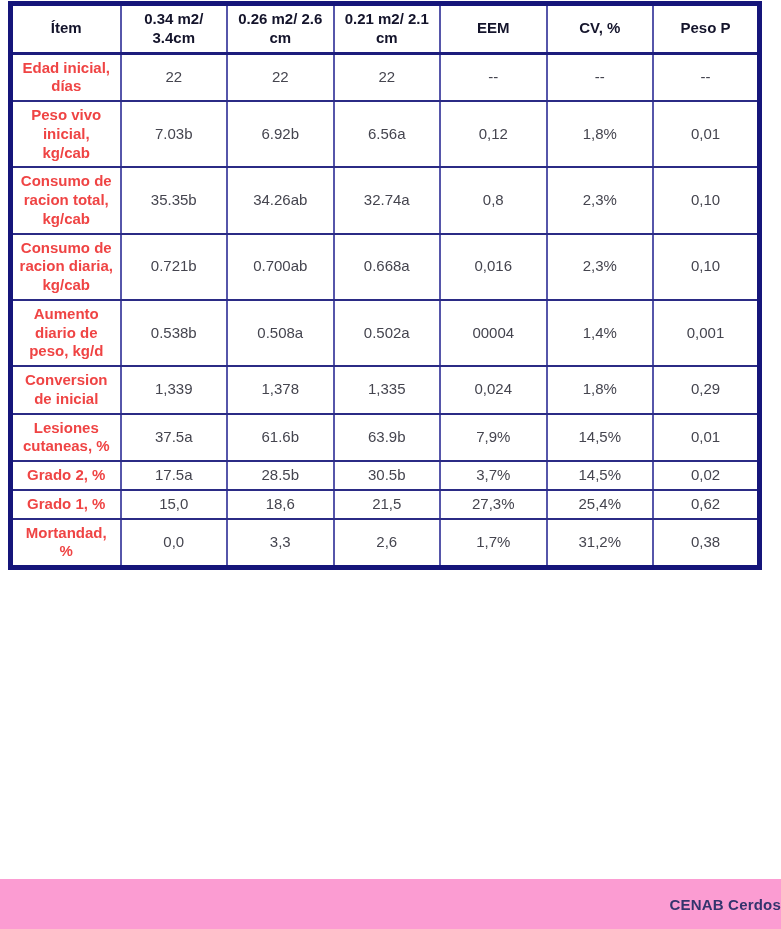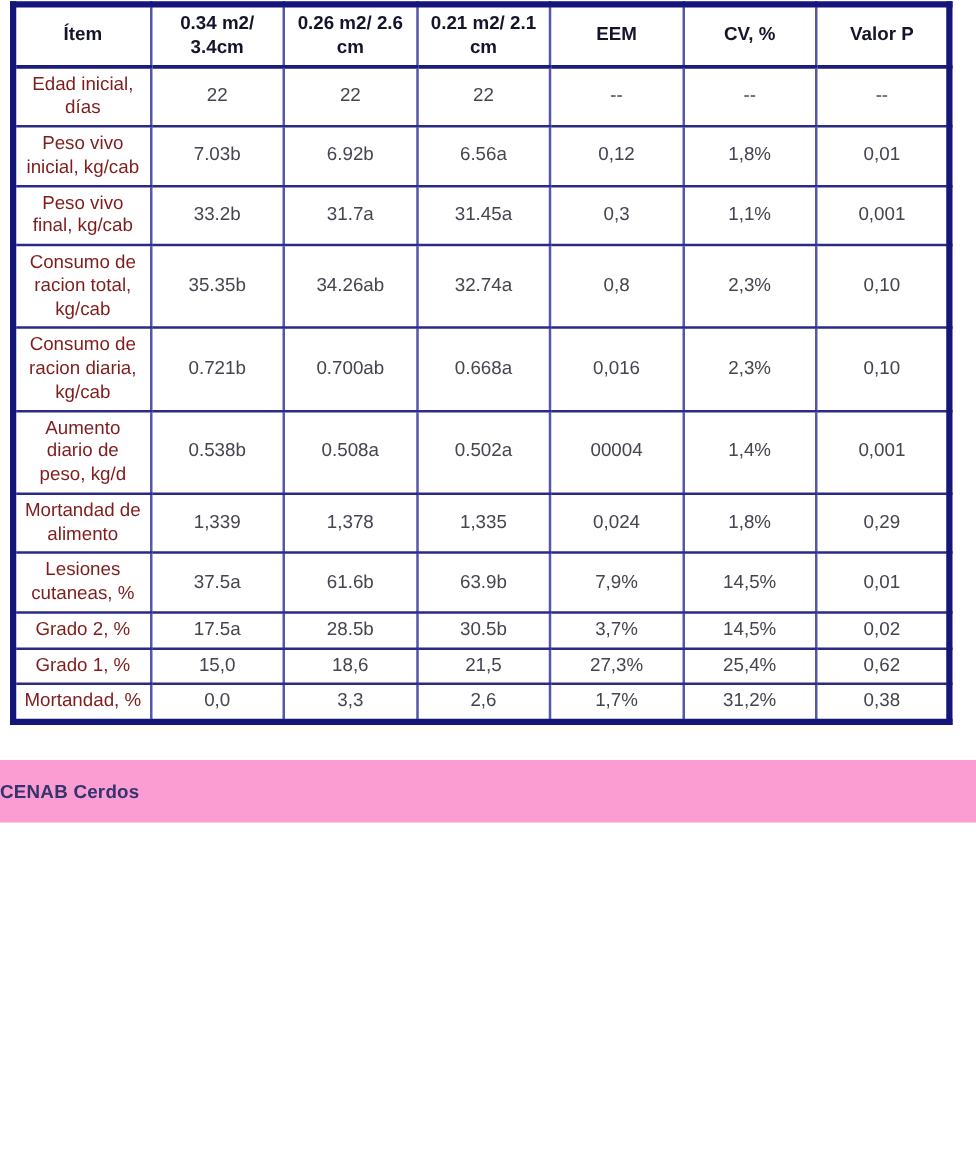--- a/index.html
+++ b/index.html
@@ -3,21 +3,21 @@
 <meta charset="utf-8">
 <style>
   * { margin: 0; padding: 0; box-sizing: border-box; }
   html, body {
     width: 781px; height: 929px;
     background: #ffffff;
     font-family: "Liberation Sans", sans-serif;
     overflow: hidden;
     position: relative;
   }
-  .page { position: relative; width: 781px; height: 658px; background: #fff; }
+  .page { position: relative; width: 781px; height: 929px; background: #fff; }
 
   table.results {
     position: absolute;
     left: 8px; top: 1px;
     width: 754px;
     border-collapse: collapse;
     table-layout: fixed;
     border: 5px solid #15157a;
     background: #fff;
   }
@@ -35,37 +35,37 @@
     line-height: 1.25;
     font-size: 15px;
   }
   thead th {
     font-weight: bold;
     color: #14142b;
     border-bottom: 3px solid #1c1c7c;
     height: 48px;
   }
   td.item-cell {
-    font-weight: normal;
-    color: #7f1d1d;
+    font-weight: bold;
+    color: #ef4444;
   }
   td.value-cell {
     font-weight: normal;
     color: #45454f;
   }
   tbody tr { min-height: 28px; }
 
   .footer-bar {
     position: absolute;
     left: 0; right: 0; bottom: 0;
     height: 50px;
     background: #fb9cd2;
     display: flex;
     align-items: center;
-    justify-content: flex-start;
+    justify-content: flex-end;
   }
   .footer-bar .footer-label {
     font-weight: bold;
     font-size: 15px;
     color: #33346d;
     letter-spacing: 0.2px;
   }
 </style>
 </head>
 <body>
@@ -83,50 +83,41 @@
         <col>
     </colgroup>
     <thead>
       <tr>
         <th>Ítem</th>
         <th>0.34 m2/ 3.4cm</th>
         <th>0.26 m2/ 2.6 cm</th>
         <th>0.21 m2/ 2.1 cm</th>
         <th>EEM</th>
         <th>CV, %</th>
-        <th>Valor P</th>
+        <th>Peso P</th>
       </tr>
     </thead>
     <tbody>
         <tr>
           <td class="item-cell">Edad inicial, días</td>
           <td class="value-cell">22</td>
           <td class="value-cell">22</td>
           <td class="value-cell">22</td>
           <td class="value-cell">--</td>
           <td class="value-cell">--</td>
           <td class="value-cell">--</td>
         </tr>
         <tr>
           <td class="item-cell">Peso vivo inicial, kg/cab</td>
           <td class="value-cell">7.03b</td>
           <td class="value-cell">6.92b</td>
           <td class="value-cell">6.56a</td>
           <td class="value-cell">0,12</td>
           <td class="value-cell">1,8%</td>
           <td class="value-cell">0,01</td>
-        </tr>
-        <tr>
-          <td class="item-cell">Peso vivo final, kg/cab</td>
-          <td class="value-cell">33.2b</td>
-          <td class="value-cell">31.7a</td>
-          <td class="value-cell">31.45a</td>
-          <td class="value-cell">0,3</td>
-          <td class="value-cell">1,1%</td>
-          <td class="value-cell">0,001</td>
         </tr>
         <tr>
           <td class="item-cell">Consumo de racion total, kg/cab</td>
           <td class="value-cell">35.35b</td>
           <td class="value-cell">34.26ab</td>
           <td class="value-cell">32.74a</td>
           <td class="value-cell">0,8</td>
           <td class="value-cell">2,3%</td>
           <td class="value-cell">0,10</td>
         </tr>
@@ -142,21 +133,21 @@
         <tr>
           <td class="item-cell">Aumento diario de peso, kg/d</td>
           <td class="value-cell">0.538b</td>
           <td class="value-cell">0.508a</td>
           <td class="value-cell">0.502a</td>
           <td class="value-cell">00004</td>
           <td class="value-cell">1,4%</td>
           <td class="value-cell">0,001</td>
         </tr>
         <tr>
-          <td class="item-cell">Mortandad de alimento</td>
+          <td class="item-cell">Conversion de inicial</td>
           <td class="value-cell">1,339</td>
           <td class="value-cell">1,378</td>
           <td class="value-cell">1,335</td>
           <td class="value-cell">0,024</td>
           <td class="value-cell">1,8%</td>
           <td class="value-cell">0,29</td>
         </tr>
         <tr>
           <td class="item-cell">Lesiones cutaneas, %</td>
           <td class="value-cell">37.5a</td>

